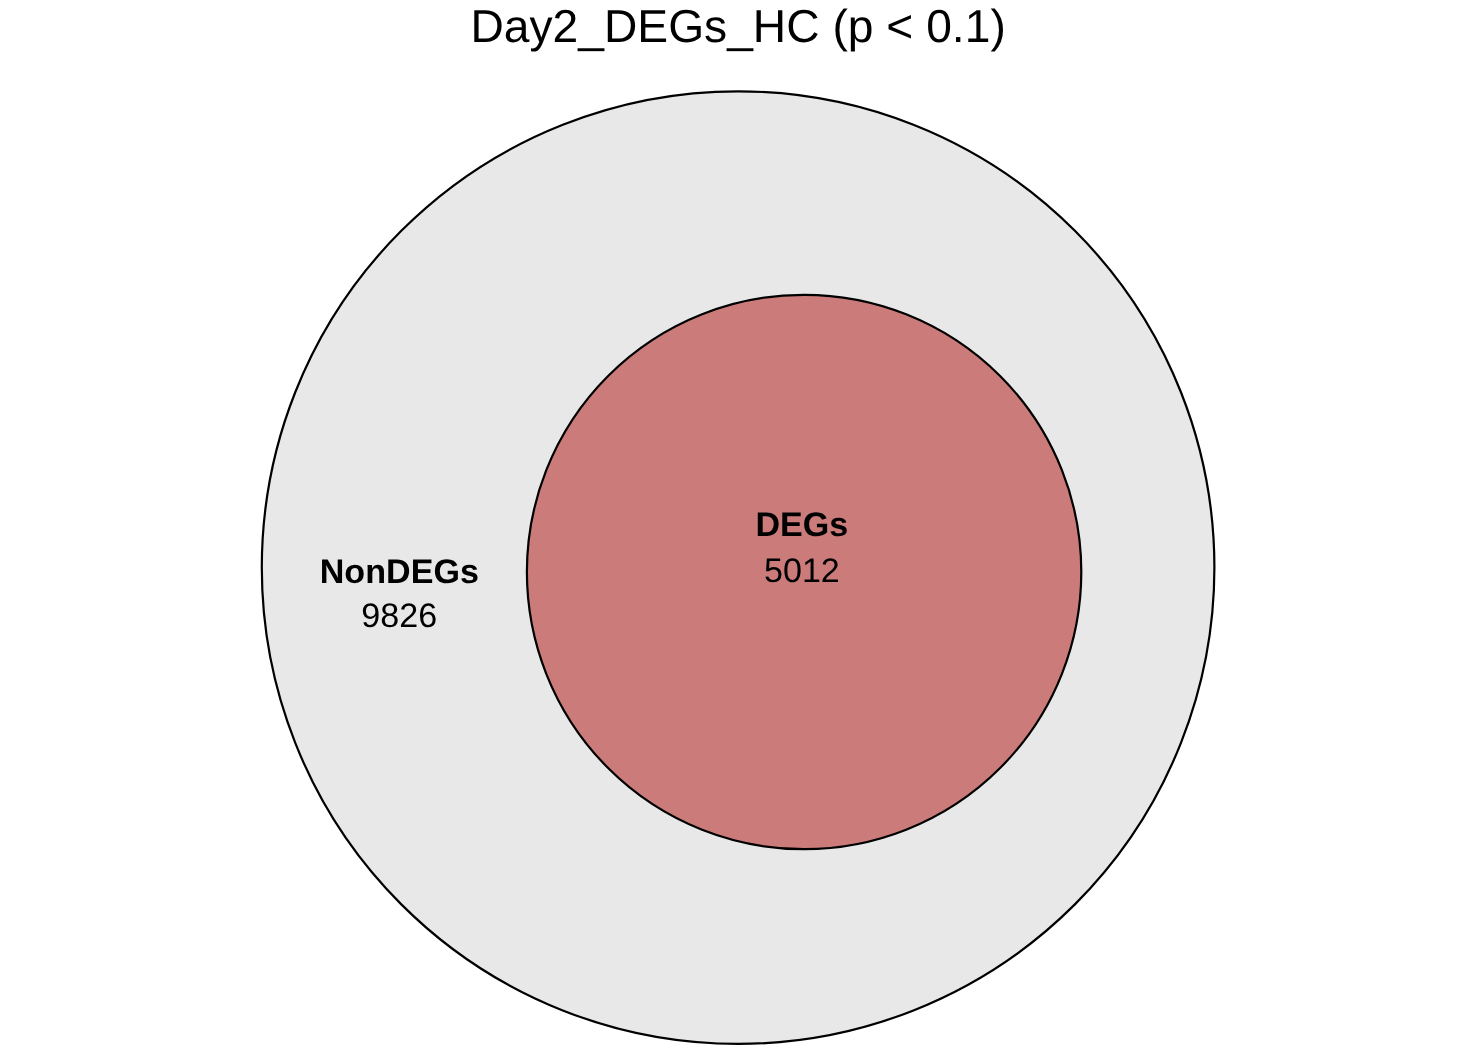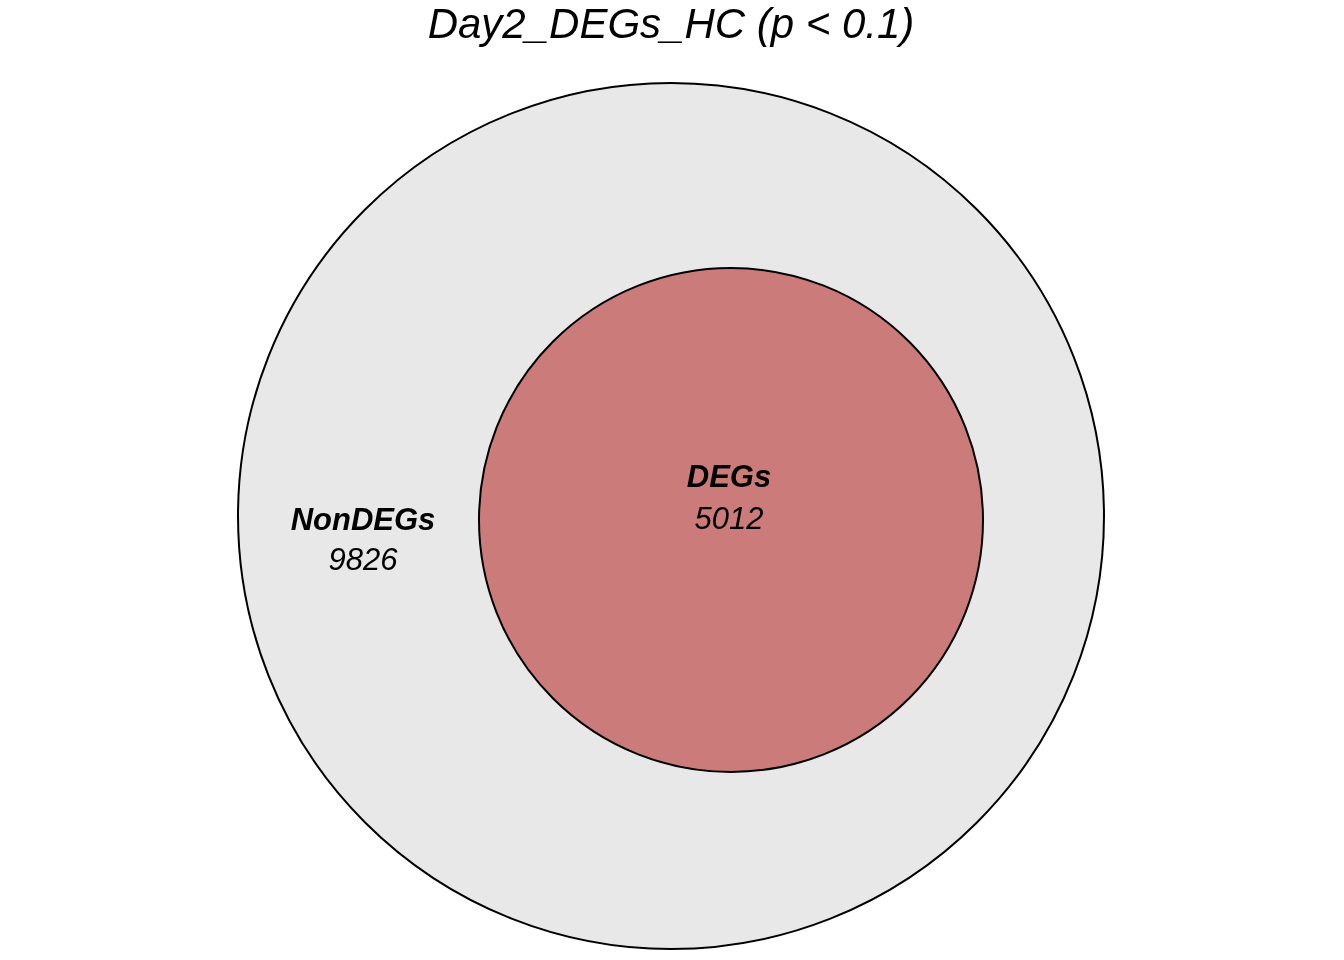--- a/index.html
+++ b/index.html
@@ -13,21 +13,20 @@
     height: 960px;
     overflow: hidden;
     font-family: "Liberation Sans", sans-serif;
     -webkit-font-smoothing: antialiased;
   }
   #venn-canvas {
     position: relative;
     width: 1344px;
     height: 728px;
     background: #ffffff;
-    font-style: italic;
   }
   #plot-svg {
     position: absolute;
     top: 0;
     left: 0;
     width: 1344px;
     height: 960px;
     display: block;
   }
   .plot-title {

